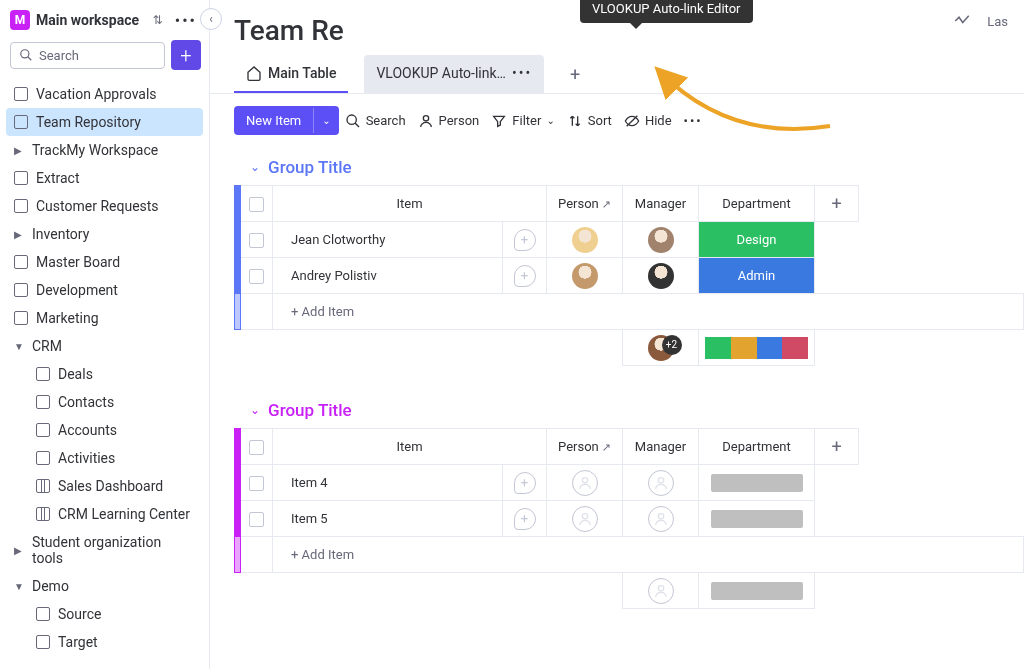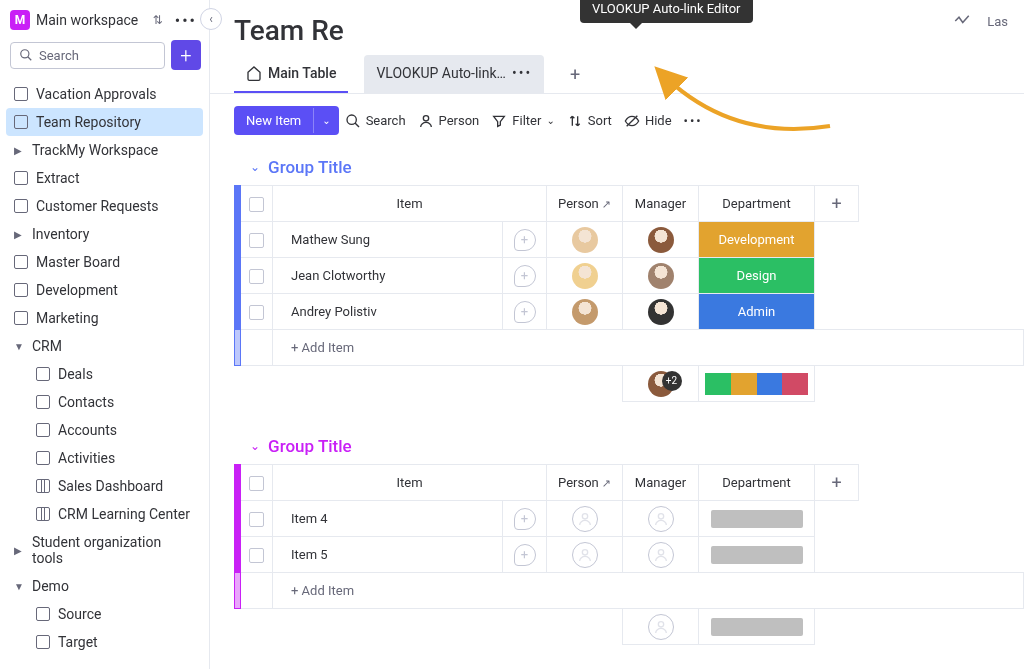--- a/index.html
+++ b/index.html
@@ -3,21 +3,21 @@
 <meta charset="utf-8">
 <style>
   * { box-sizing: border-box; margin: 0; padding: 0; }
   html, body { font-family: -apple-system, BlinkMacSystemFont, "Segoe UI", Roboto, Arial, sans-serif; font-size: 14px; color: #323338; background: #fff; height: 100%; overflow: hidden; }
   .app { display: flex; height: 669px; width: 1024px; position: relative; }
   
   .sidebar { width: 210px; border-right: 1px solid #e6e9ef; display: flex; flex-direction: column; background: #fff; }
   .ws-header { display: flex; align-items: center; padding: 10px 8px 8px 10px; gap: 6px; }
   .ws-avatar { width: 20px; height: 20px; border-radius: 4px; background: #c920f6; color: #fff; font-size: 12px; font-weight: 700; display: flex; align-items: center; justify-content: center; position: relative;}
   .ws-avatar::after { content: ""; }
-  .ws-name { font-weight: 400; flex: 1; font-size: 14px; }
+  .ws-name { font-weight: 700; flex: 1; font-size: 14px; }
   .ws-updn { font-size: 12px; color: #676879; padding: 2px; cursor: pointer; }
   .ws-more { font-size: 16px; letter-spacing: 2px; color: #323338; padding: 0 4px; cursor: pointer; }
   .search-row { display: flex; gap: 6px; padding: 2px 8px 8px 10px; align-items: center; }
   .search-box { flex: 1; display: flex; align-items: center; gap: 6px; border: 1px solid #c3c6d4; border-radius: 4px; padding: 5px 8px; color: #676879; font-size: 13px; }
   .add-btn { width: 30px; height: 30px; background: #6049e7; color: #fff; border-radius: 4px; display: flex; align-items: center; justify-content: center; font-size: 20px; cursor: pointer; font-weight: 300; }
   .nav { flex: 1; overflow-y: auto; padding: 2px 6px; }
   .nav-item { display: flex; align-items: center; gap: 8px; padding: 6px 8px; border-radius: 4px; font-size: 14px; cursor: pointer; color: #323338; }
   .nav-item.active { background: #cce5ff; }
   .nav-item .chev { width: 10px; font-size: 10px; color: #676879; }
   .nav-item .board-ico { width: 14px; height: 14px; border: 1.5px solid #676879; border-radius: 2px; display: inline-block; }
@@ -300,33 +300,20 @@
                 <th>Manager</th>
                 <th>Department</th>
                 <th><span class="plus">+</span></th>
                 <th class="filler"></th>
               </tr>
             </thead>
             <tbody>
               <tr>
                 <td class="col-stripe"></td>
                 <td class="col-check"><span class="chk"></span></td>
-                <td class="col-item item-cell">Mathew Sung</td>
-                <td class="col-chat"><span class="chat-ico">+</span></td>
-                <td class="col-person"><span class="avatar" style="background:radial-gradient(circle at 50% 35%, #f4e4d4 30%, #e8c9a0 31%)"></span></td>
-                <td class="col-manager"><span class="avatar" style="background:radial-gradient(circle at 50% 35%, #f4e4d4 30%, #8b5a3c 31%)"></span></td>
-                <td class="col-dept">
-                  <div class="dept dept-dev">Development</div>
-                </td>
-                <td class="col-add filler"></td>
-                <td class="filler"></td>
-              </tr>
-              <tr>
-                <td class="col-stripe"></td>
-                <td class="col-check"><span class="chk"></span></td>
                 <td class="col-item item-cell">Jean Clotworthy</td>
                 <td class="col-chat"><span class="chat-ico">+</span></td>
                 <td class="col-person"><span class="avatar" style="background:radial-gradient(circle at 50% 35%, #f4e4d4 30%, #f0d090 31%)"></span></td>
                 <td class="col-manager"><span class="avatar" style="background:radial-gradient(circle at 50% 35%, #f4e4d4 30%, #a0826d 31%)"></span></td>
                 <td class="col-dept">
                   <div class="dept dept-des">Design</div>
                 </td>
                 <td class="col-add filler"></td>
                 <td class="filler"></td>
               </tr>

